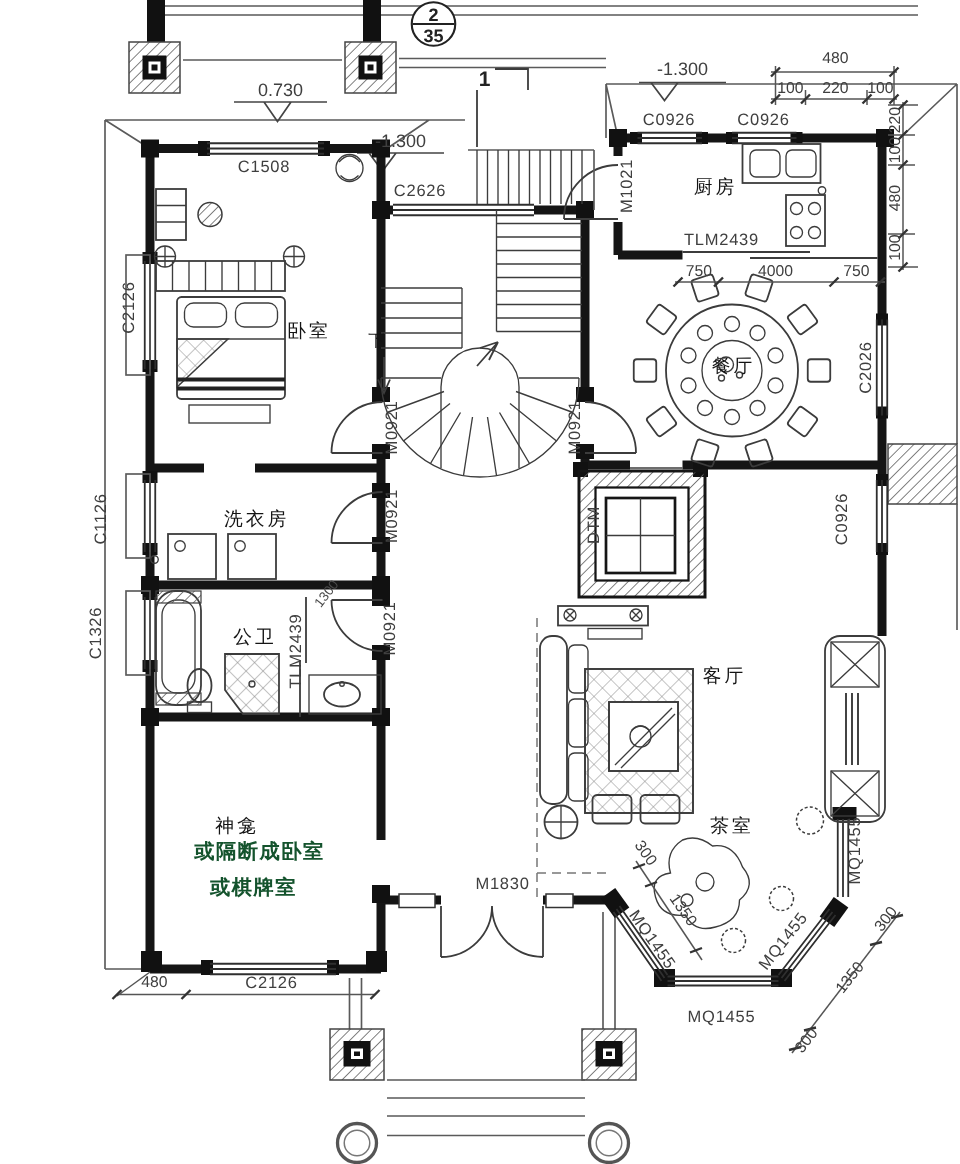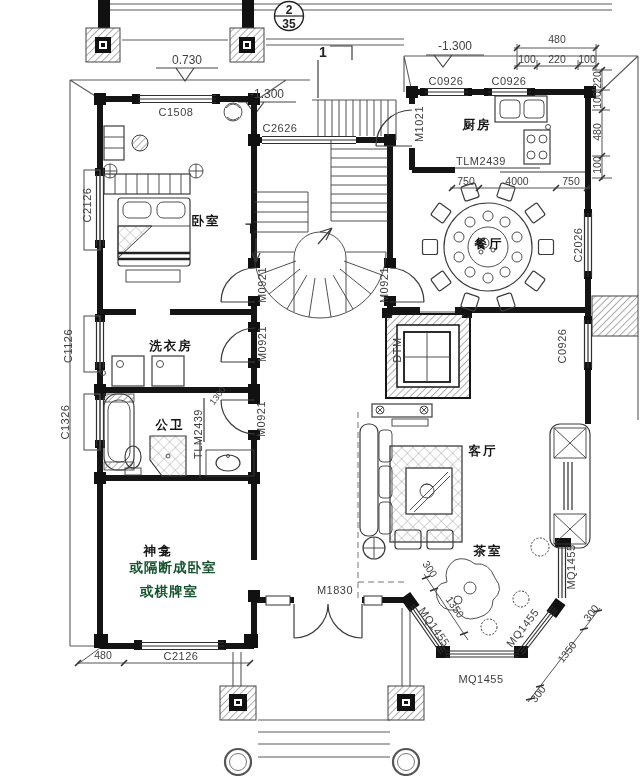--- a/index.html
+++ b/index.html
@@ -14,21 +14,21 @@
   .win {stroke:#2f2f2f;stroke-width:1.2;fill:none;}
   .dim {stroke:#555;stroke-width:1;fill:none;}
   .tick{stroke:#333;stroke-width:1.6;fill:none;}
   .blk {fill:#111;stroke:none;}
   .dash{stroke:#777;stroke-width:1;stroke-dasharray:6 4;fill:none;}
   .lvl {stroke:#444;stroke-width:1.1;fill:none;}
   
   .lb{position:absolute;transform:translate(-50%,-50%);font-size:11px;color:#3a3a3a;
       white-space:nowrap;line-height:1;}
   .code{font-size:11px;color:#3f3f3f;letter-spacing:0.5px;}
-  .room{font-weight:bold;font-size:12.5px;color:#141414;letter-spacing:2px;text-align:center;}
+  .room{font-weight:normal;font-size:12.5px;color:#141414;letter-spacing:2px;text-align:center;}
   .dimt{font-size:10.5px;color:#3f3f3f;}
   .small{font-size:9px;color:#4a4a4a;}
   .rot90 {transform:translate(-50%,-50%) rotate(-90deg);}
   .rot55 {transform:translate(-50%,-50%) rotate(55deg);}
   .rotm52{transform:translate(-50%,-50%) rotate(-52deg);}
   .red{color:#14532d;font-weight:bold;font-size:13.5px;letter-spacing:1px;}
   .wm{position:absolute;left:86px;top:342px;font-family:"Liberation Serif",serif;
       font-weight:bold;font-size:84px;line-height:1.05;letter-spacing:14px;color:#e0231c;
       opacity:0.93;white-space:nowrap;}
   .mark{font-size:12px;color:#222;font-weight:bold;}

